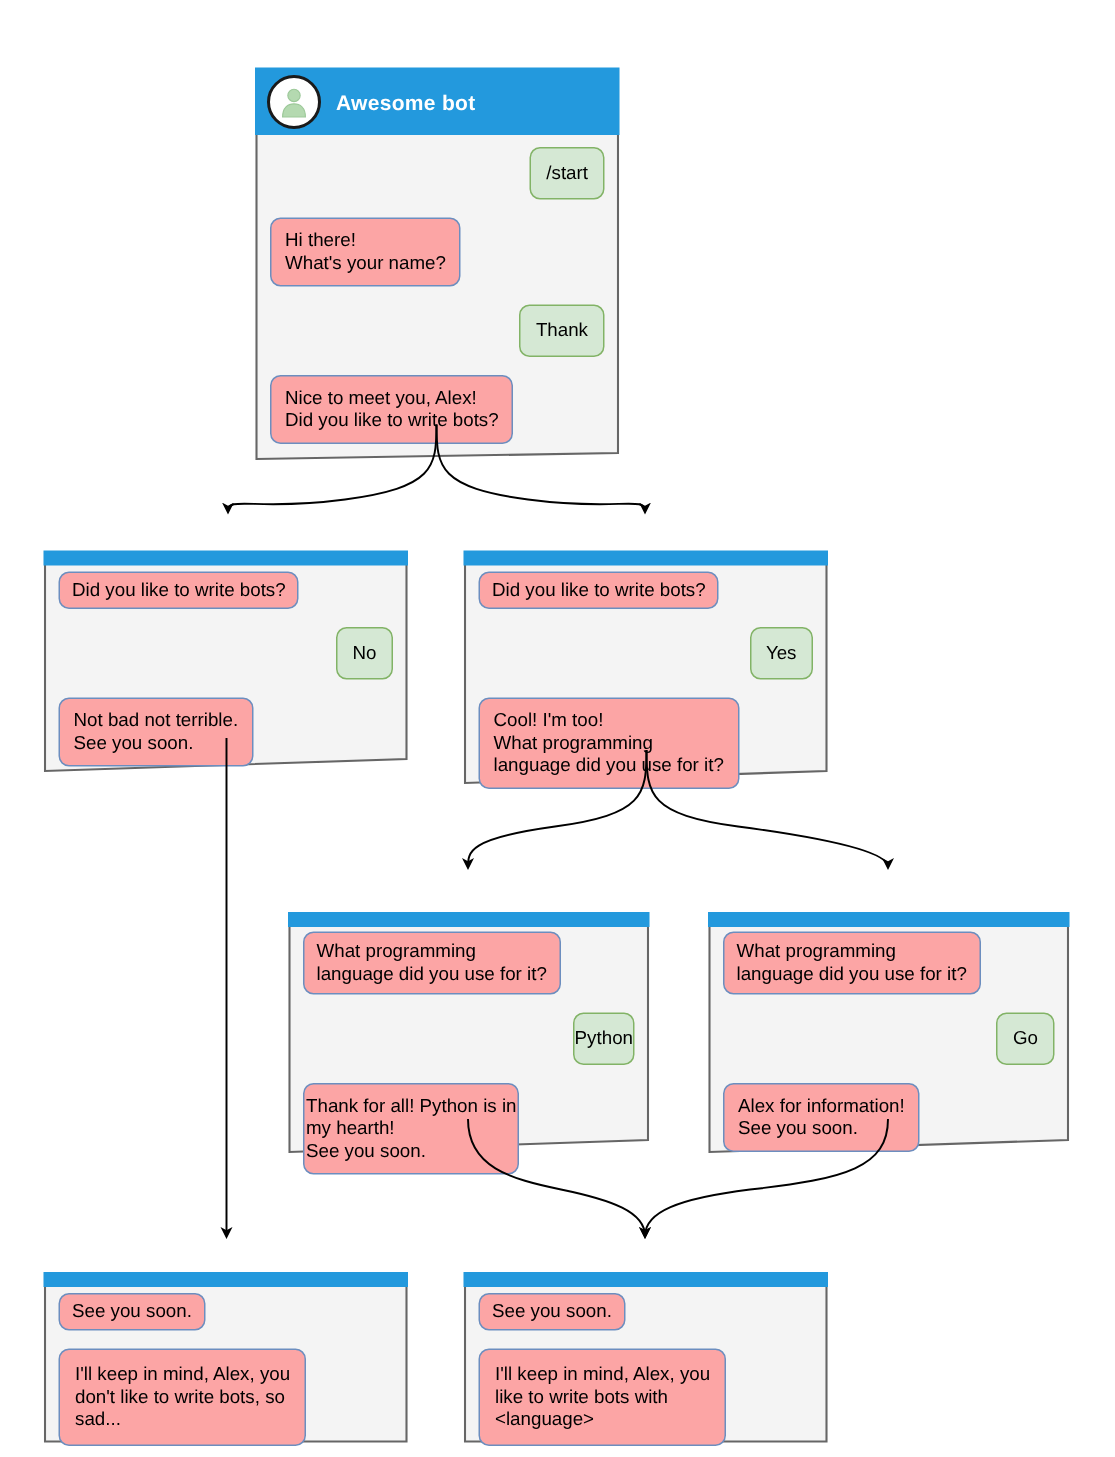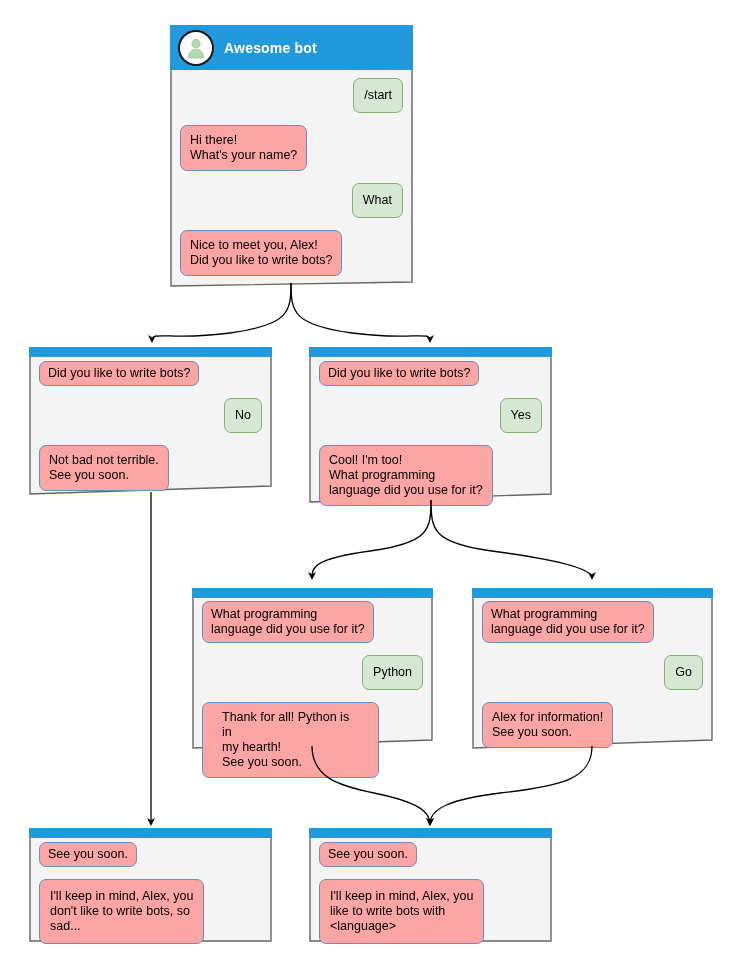--- a/index.html
+++ b/index.html
@@ -24,20 +24,21 @@
     position: absolute;
     left: 0; top: 0;
     width: 743px;
     height: 971px;
     pointer-events: none;
     z-index: 5;
   }
   .card {
     position: absolute;
     z-index: 2;
+    margin-top: 20px;
   }
   .card-shape {
     position: absolute;
     left: 0; top: 0;
     width: 100%;
     height: 100%;
   }
   .card-inner {
     position: absolute;
     left: 0; top: 0;
@@ -157,21 +158,21 @@
       </div>
       <div class="messages" style="top:53px;">
         <div class="row user">
           <div class="bubble user" style="padding:9px 10px;">/start</div>
         </div>
         <div class="row bot">
           <div class="bubble bot" style="padding:7px 9px;">Hi there!
 What's your name?</div>
         </div>
         <div class="row user">
-          <div class="bubble user" style="padding:9px 10px;">What</div>
+          <div class="bubble user" style="padding:9px 10px;">Thank</div>
         </div>
         <div class="row bot">
           <div class="bubble bot" style="padding:7px 9px;">Nice to meet you, Alex!
 Did you like to write bots?</div>
         </div>
       </div>
     </div>
   </div>
 
   <div class="card" style="left:29px; top:347px; width:243px; height:148px;">
@@ -222,24 +223,24 @@
       <polygon points="1,1 240,1 240,152 1,160" fill="#f4f4f4" stroke="#666666" stroke-width="1.4"></polygon>
     </svg>
     <div class="card-inner">
       <div class="card-header plain" style="background:#2399dd;"></div>
       <div class="messages" style="top:13px;">
         <div class="row bot">
           <div class="bubble bot" style="padding:5px 8px;">What programming
 language did you use for it?</div>
         </div>
         <div class="row user">
-          <div class="bubble user" style="padding:9px 10px;">Python</div>
-        </div>
-        <div class="row bot">
-          <div class="bubble bot" style="padding:7px 19px;">Thank for all! Python is in
+          <div class="bubble user" style="padding:9px 0;">Python</div>
+        </div>
+        <div class="row bot">
+          <div class="bubble bot" style="padding:7px 1px;">Thank for all! Python is in
 my hearth!
 See you soon.</div>
         </div>
       </div>
     </div>
   </div>
 
   <div class="card" style="left:472px; top:588px; width:241px; height:161px;">
     <svg class="card-shape" viewBox="0 0 241 161" preserveAspectRatio="none">
       <polygon points="1,1 240,1 240,152 1,160" fill="#f4f4f4" stroke="#666666" stroke-width="1.4"></polygon>

